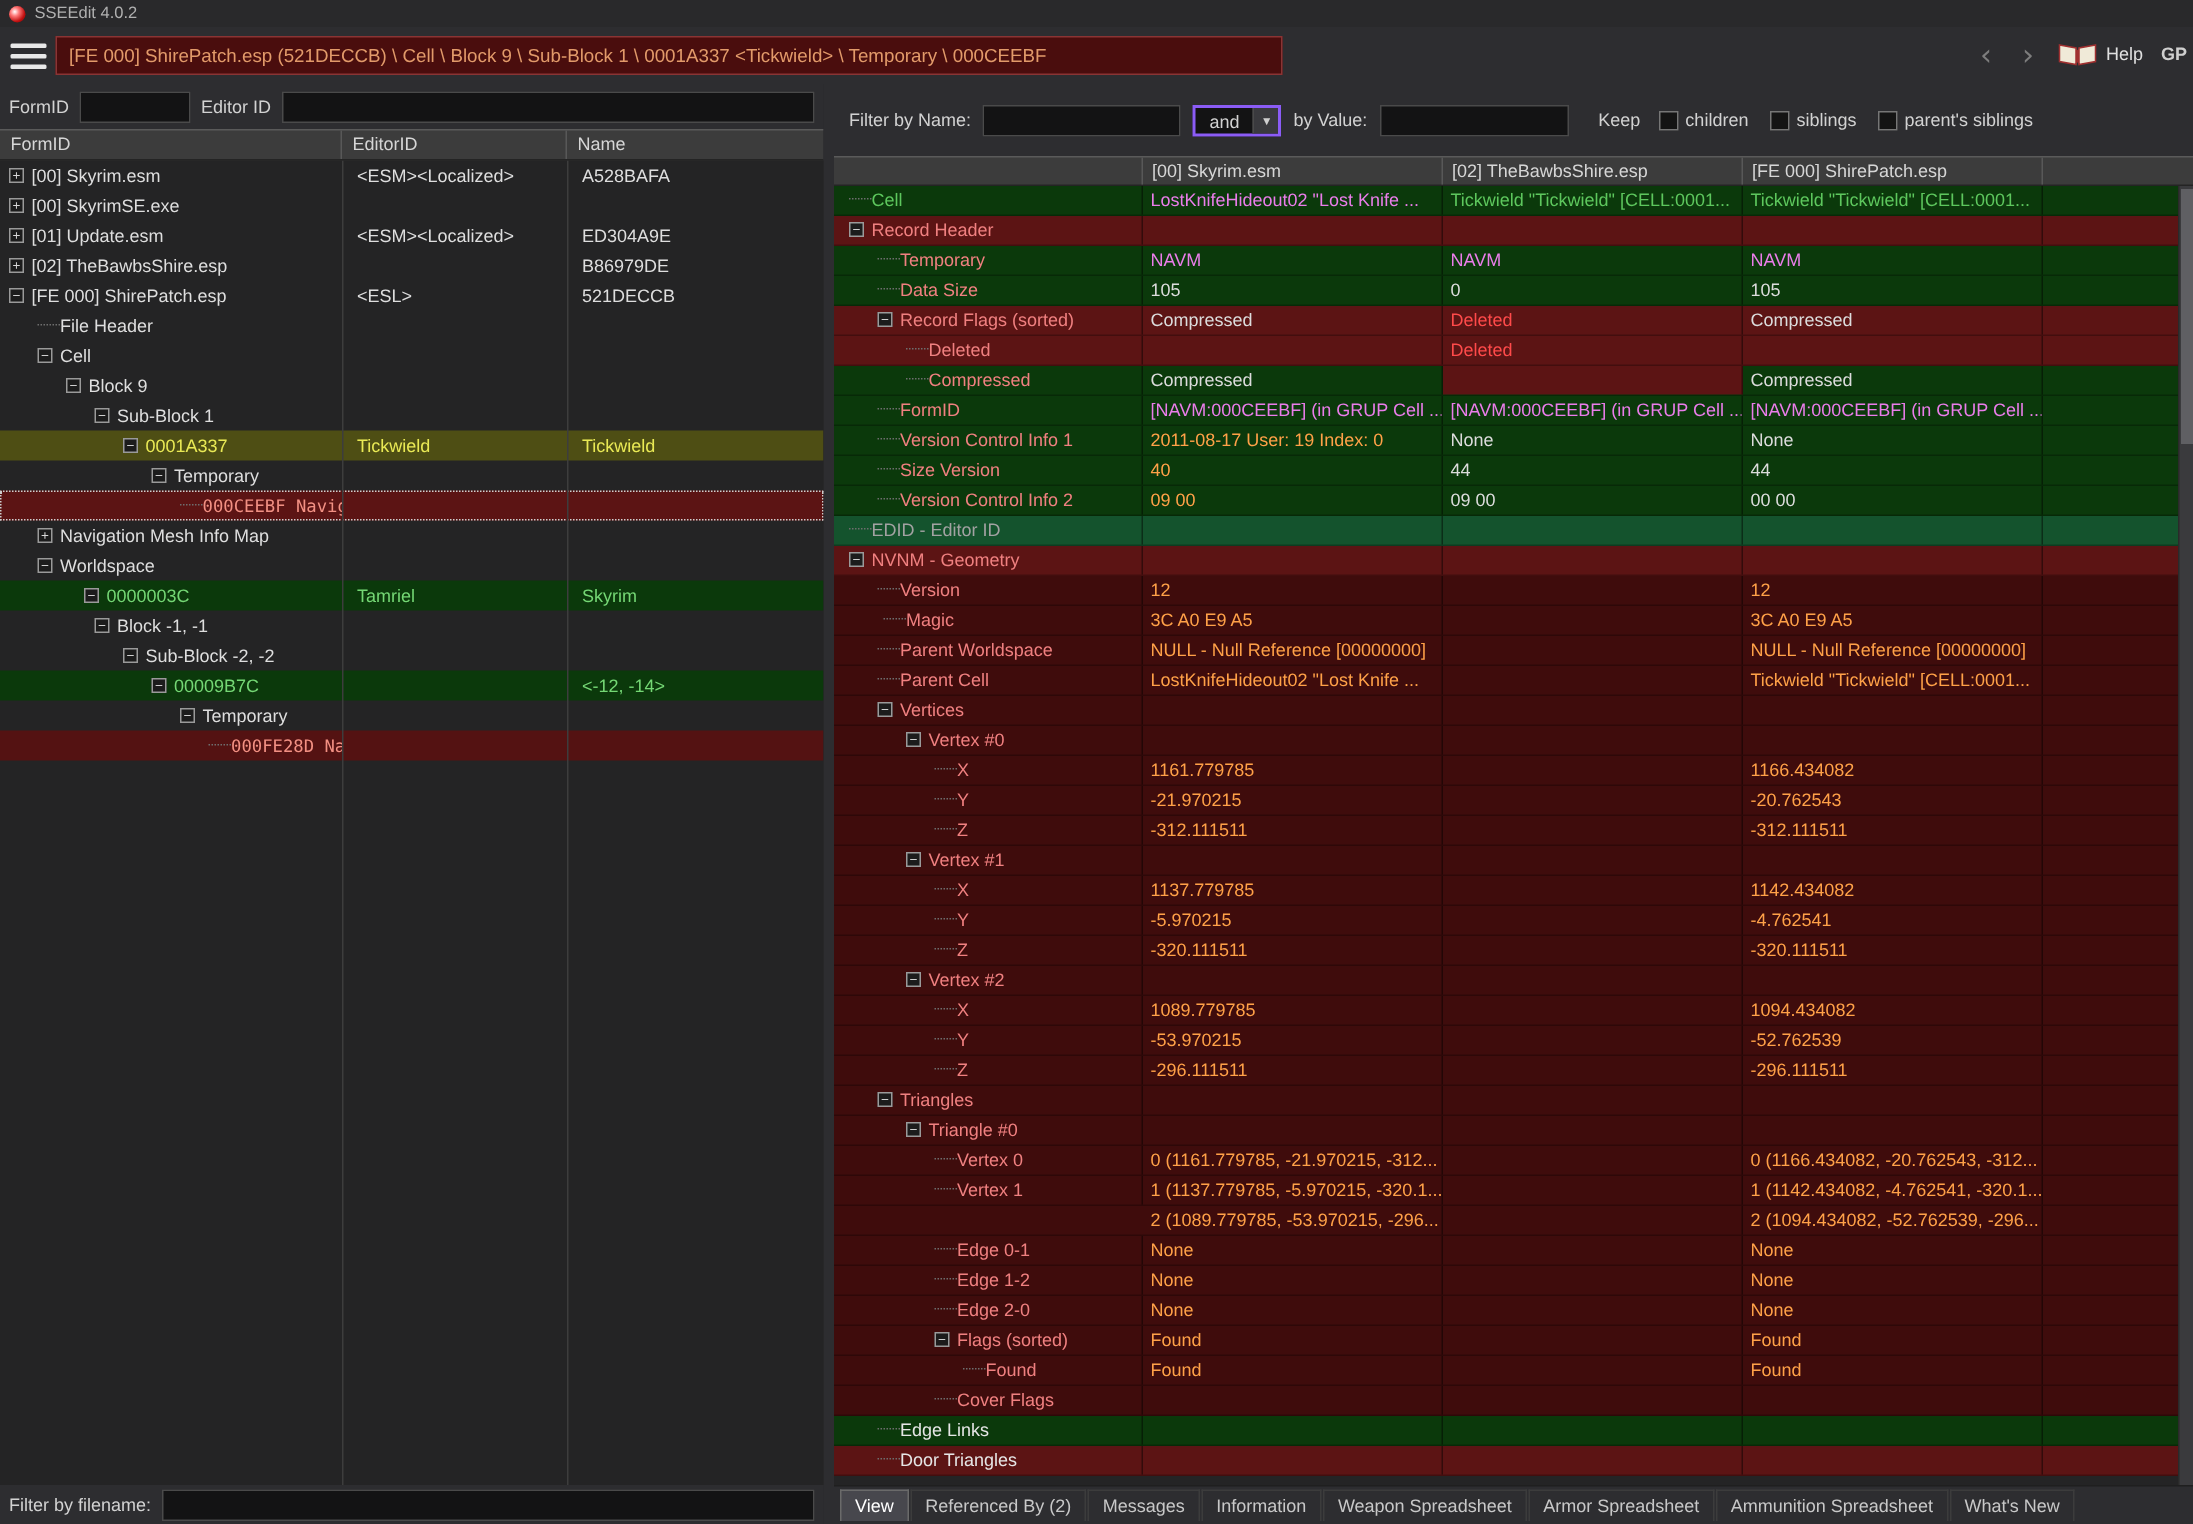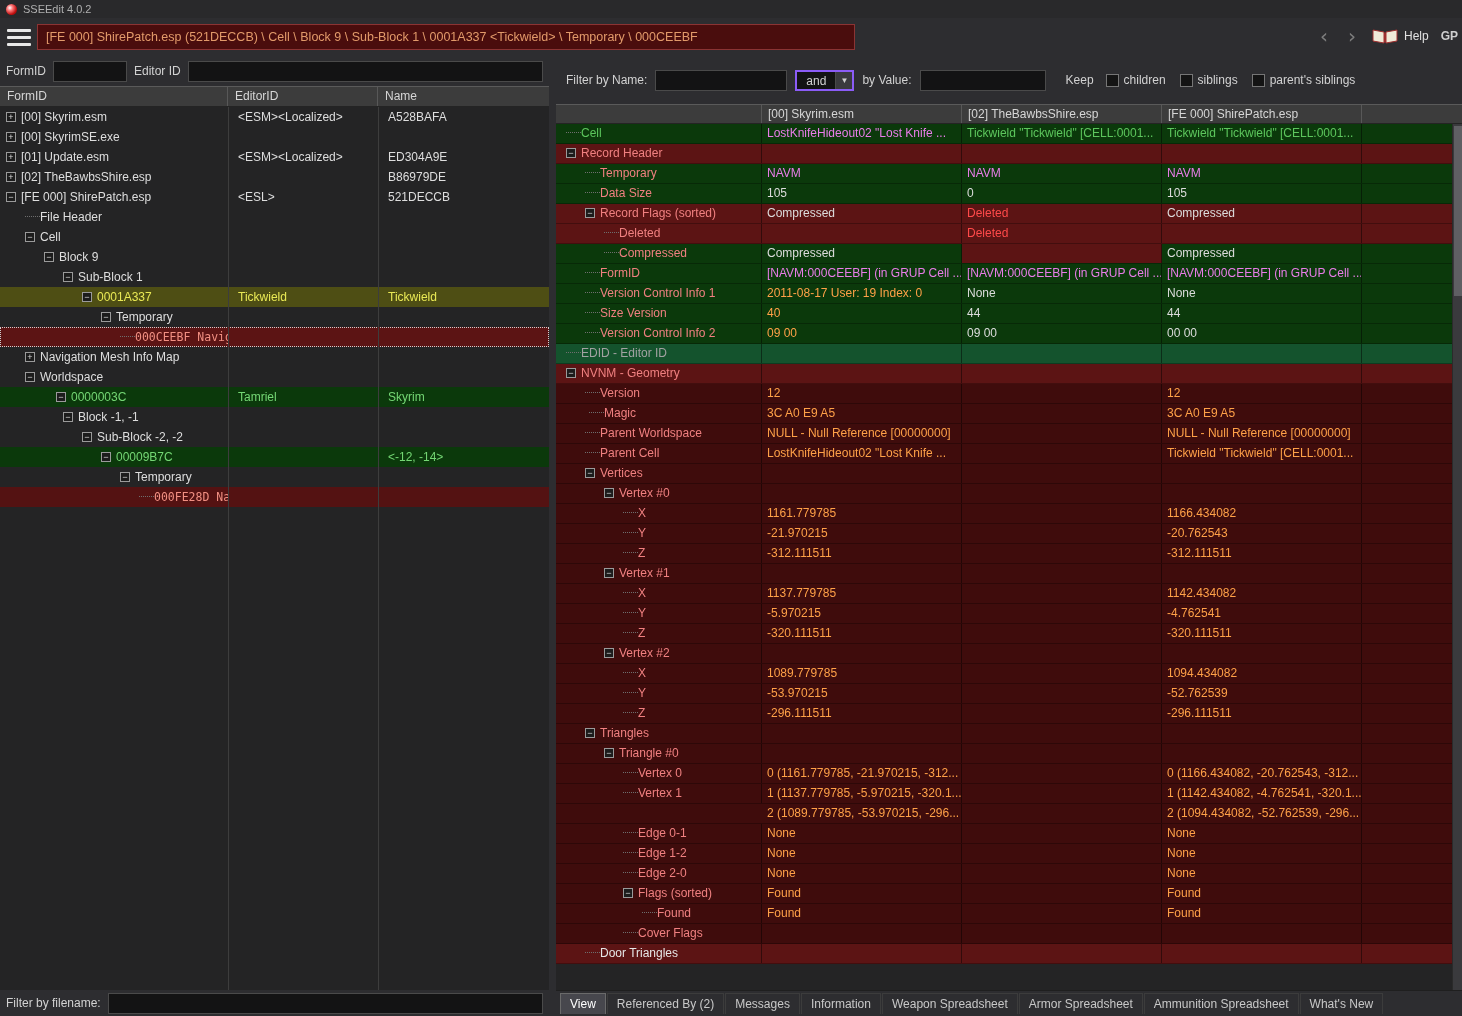--- a/index.html
+++ b/index.html
@@ -575,20 +575,27 @@
               <div class="rcell dc v-orange">Found</div>
               <div class="rcell fc"></div>
             </div>
             <div class="rrow rb-darkred">
               <div class="rcell lc l-salmon" style="padding-left: 67px;"><span class="stub"></span><span>Cover Flags</span></div>
               <div class="rcell dc"></div>
               <div class="rcell dc"></div>
               <div class="rcell dc"></div>
               <div class="rcell fc"></div>
             </div>
+            <div class="rrow rb-green">
+              <div class="rcell lc l-white" style="padding-left: 29px;"><span class="stub"></span><span>Edge Links</span></div>
+              <div class="rcell dc"></div>
+              <div class="rcell dc"></div>
+              <div class="rcell dc"></div>
+              <div class="rcell fc"></div>
+            </div>
             <div class="rrow rb-red">
               <div class="rcell lc l-white" style="padding-left: 29px;"><span class="stub"></span><span>Door Triangles</span></div>
               <div class="rcell dc"></div>
               <div class="rcell dc"></div>
               <div class="rcell dc"></div>
               <div class="rcell fc"></div>
             </div>
           </div>
         <div class="vscroll">
           <div class="vthumb"></div>

